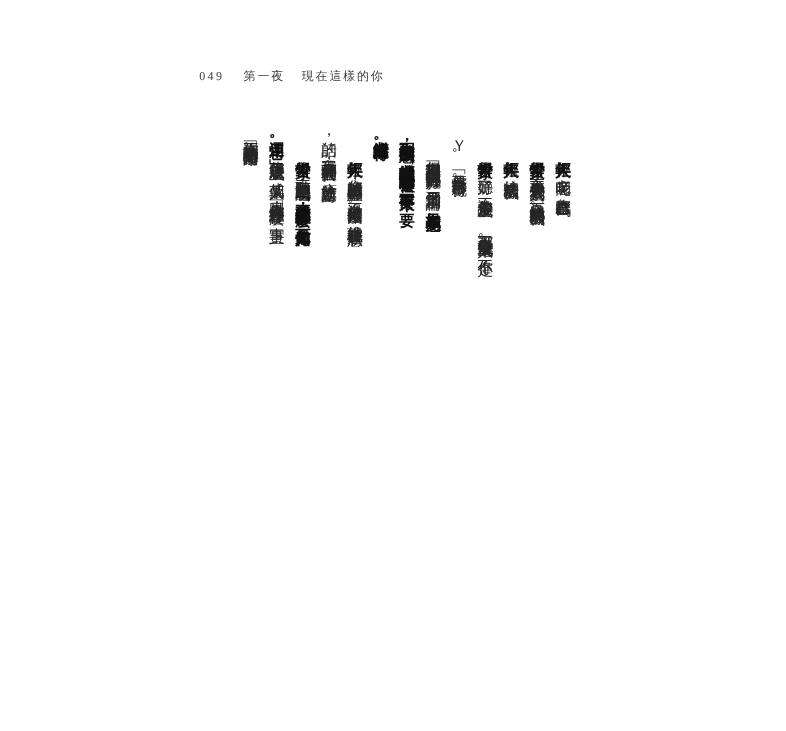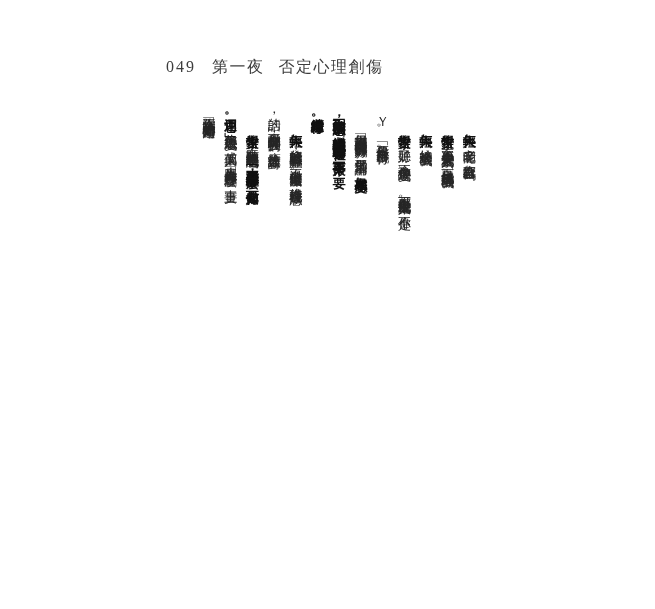--- a/index.html
+++ b/index.html
@@ -18,21 +18,21 @@
     position: absolute;
     inset: 0;
     background: #ffffff;
   }
   .page-header {
     position: absolute;
     left: 166px;
     top: 57px;
     display: flex;
     align-items: baseline;
-    font-size: 16px;
+    font-size: 10px;
     color: #3d3d3d;
     letter-spacing: 1.5px;
     white-space: nowrap;
   }
   .page-header .folio {
     letter-spacing: 2px;
   }
   .page-header .chapter {
     margin-left: 16px;
     font-family: Liberation Mono, monospace;
@@ -64,21 +64,21 @@
   }
 </style>
 </head>
 <body>
 
 <div class="book-page">
 
   <div class="page-header">
     <span class="folio">049</span>
     <span class="chapter">第一夜</span>
-    <span class="section">否定心理創傷</span>
+    <span class="section">現在這樣的你</span>
   </div>
 
   <div class="dialogue">
       <div class="tcol indent"><span class="bold">年輕人</span><span>　老師呢？您喜歡自己嗎？</span></div>
       <div class="tcol indent"><span class="bold">哲學家</span><span>　至少不會想要變成別人，而且也能接納「這樣的我」。</span></div>
       <div class="tcol indent"><span class="bold">年輕人</span><span>　接納「這樣的我」？</span></div>
       <div class="tcol indent"><span class="bold">哲學家</span><span>　聽好了，不論你多想變成Ｙ，都不可能重生變成他本人。你不是</span></div>
       <div class="tcol"><span>Ｙ。你只要是「你自己」就行了。</span></div>
       <div class="tcol indent"><span>但如果說到是不是做「現在這樣的你」就好，那又另當別論了。</span><span class="bold">如果在感受</span></div>
       <div class="tcol"><span class="bold">不到幸福的狀態下，繼續做「現在的你」應該不會好到哪裡去。不要停下來，要</span></div>

